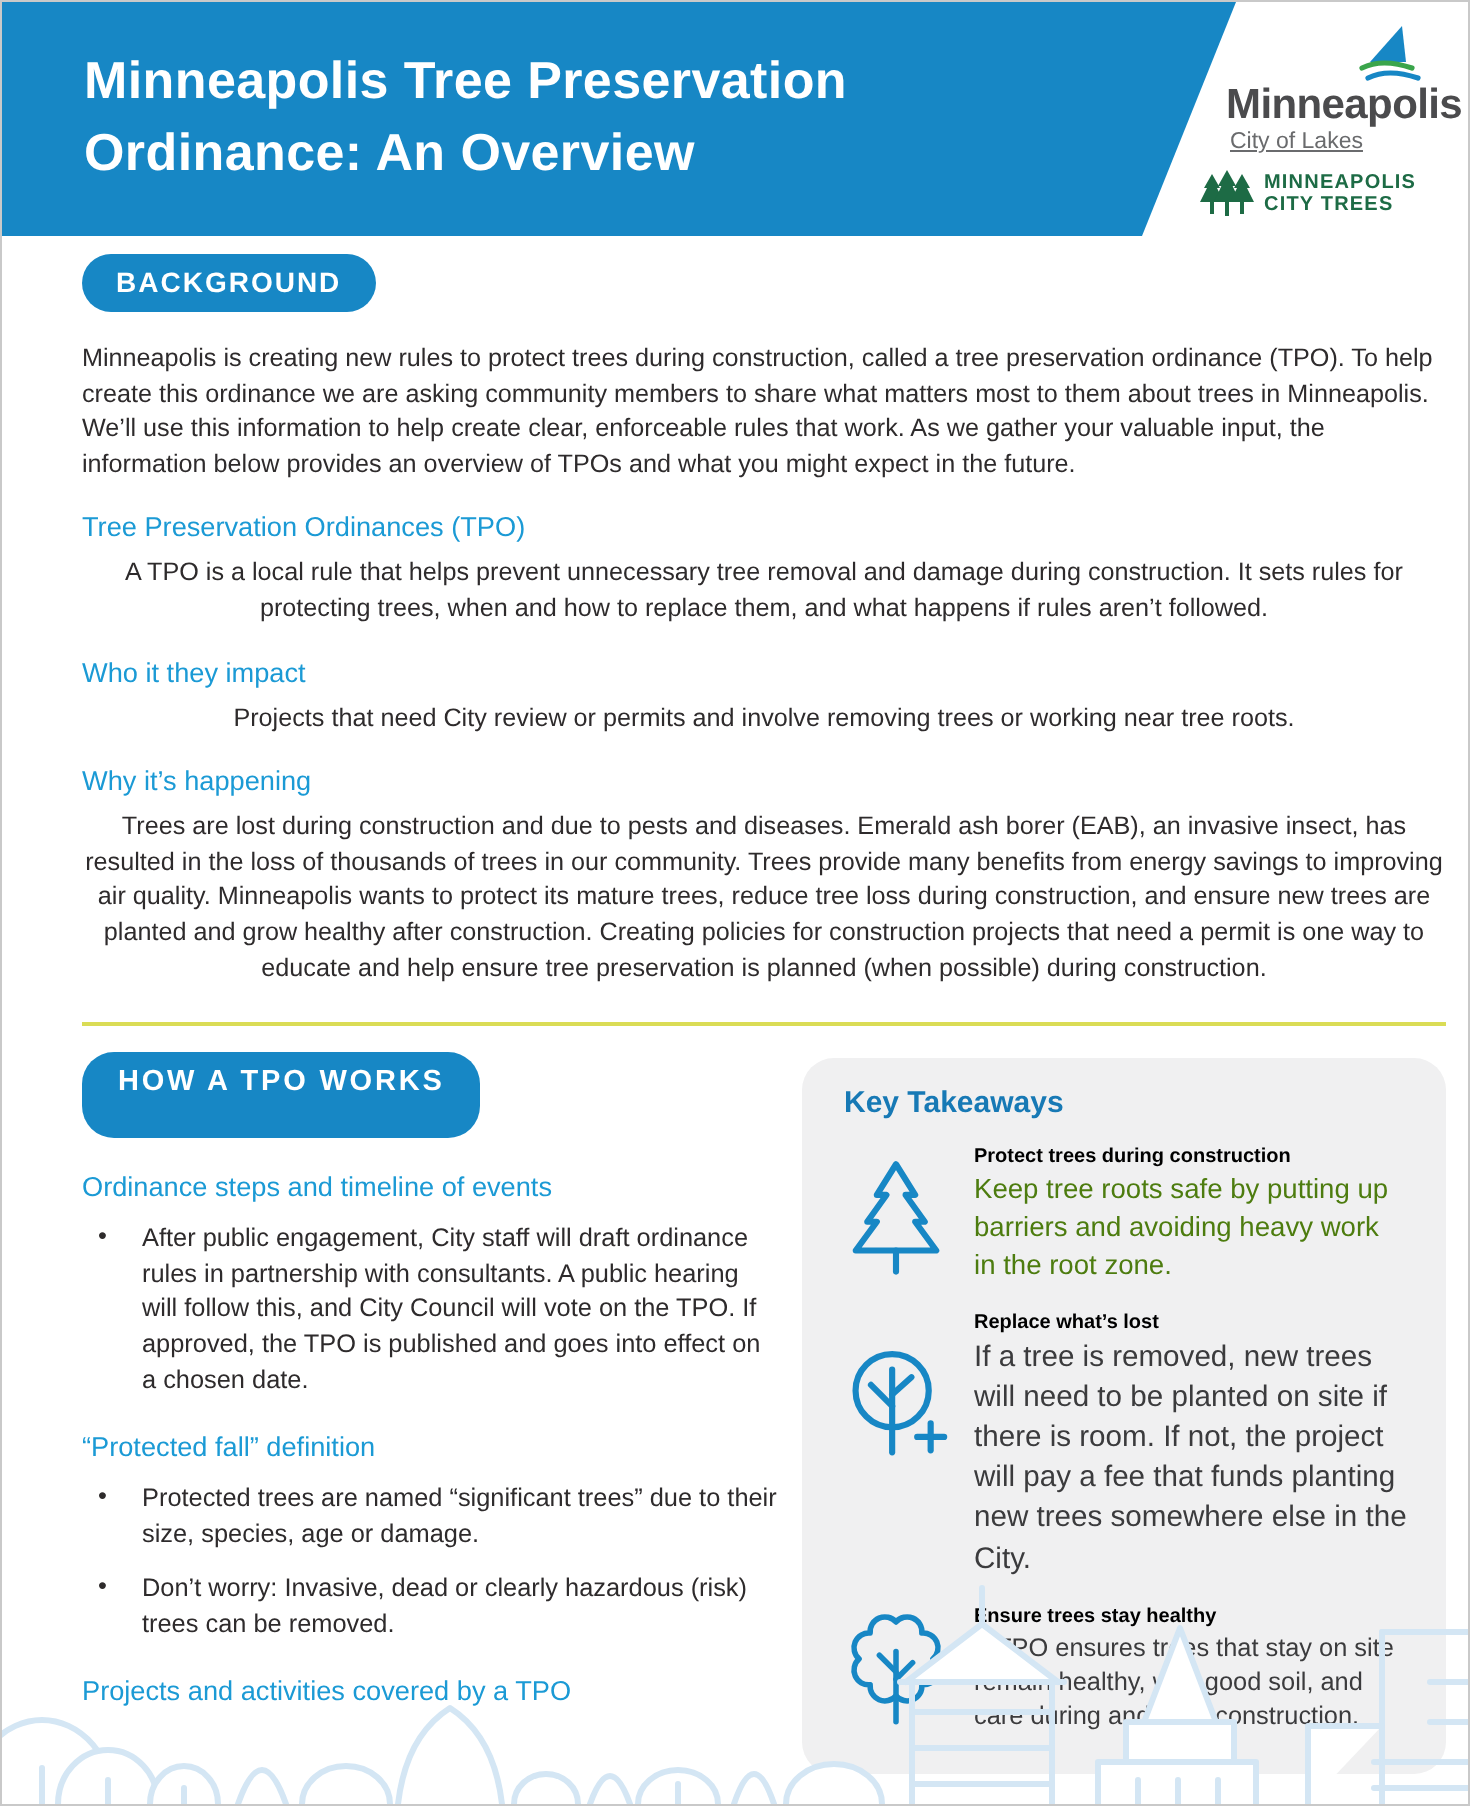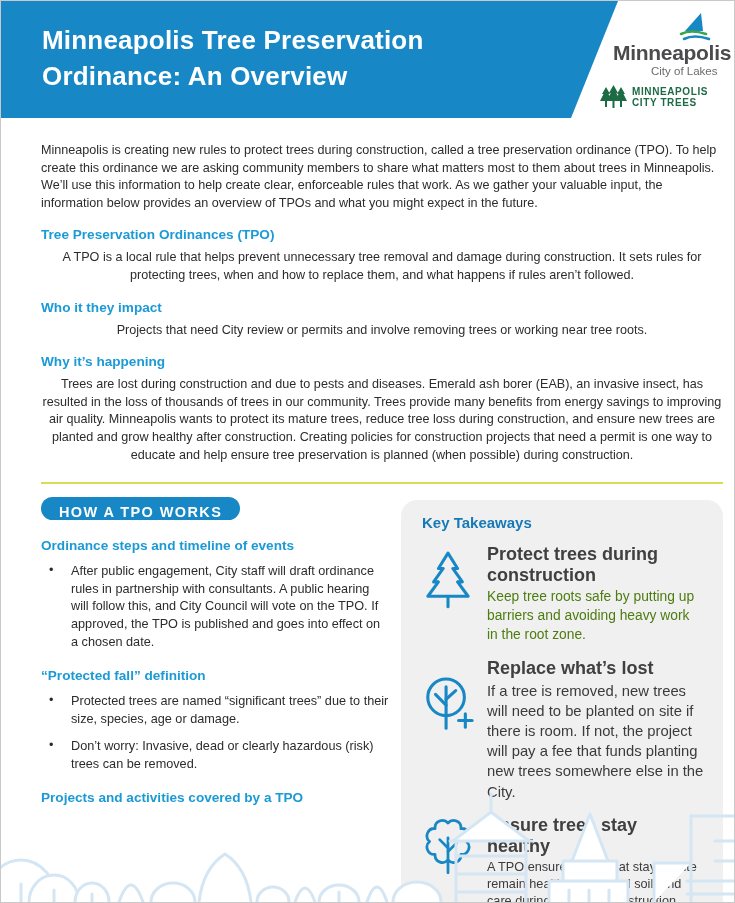--- a/index.html
+++ b/index.html
@@ -18,39 +18,39 @@
   }
   .header-title {
     position:absolute; left:41px; top:21px; color:#ffffff;
     font-size:26px; font-weight:bold; line-height:36px; letter-spacing:0.2px;
   }
   .logo-city-wordmark {
     position:absolute; left:612px; top:40px; color:#4b4b4d;
     font-size:21px; font-weight:bold; letter-spacing:-0.3px;
   }
   .logo-city-tagline {
-    position:absolute; left:650px; top:64px; color:#6a6b6d; font-size:11.5px;
+    position:absolute; left:614px; top:64px; color:#6a6b6d; font-size:11.5px;text-decoration:underline;
   }
   .logo-sailboat { position:absolute; left:678px; top:11px; }
   .logo-trees {
     position:absolute; left:599px; top:84px; display:flex; align-items:center; gap:5px;
   }
   .logo-trees-text {
     color:#1d6b45; font-size:10px; font-weight:bold; line-height:11.5px; letter-spacing:0.6px;
   }
 
   
   .content { position:absolute; left:40px; top:126px; width:682px; }
   .badge {
     display:inline-block; background:#1787c5; color:#ffffff; font-weight:bold;
     border-radius:16px; padding:6px 17px 7px; font-size:14px; letter-spacing:1px;
   }
-  .badge.how { font-size:14.5px; letter-spacing:1.4px; padding:7px 18px 0; }
+  .badge.how { font-size:14.5px; letter-spacing:1.4px; padding:7px 18px 20px; }
   .intro { margin:15px 0 0; font-size:12.6px; line-height:17.6px; color:#2e2b2c; }
-  h3.subhead { margin:15px 0 0; font-size:13.6px; color:#1b9ad5; font-weight:bold; }
+  h3.subhead { margin:15px 0 0; font-size:13.6px; color:#1b9ad5; font-weight:normal; }
   p.body { margin:7px 0 0; font-size:12.6px; line-height:17.6px; color:#2e2b2c;text-align:center; }
   hr.divider { border:none; border-top:2px solid #dadc55; margin:18px 0 13px; }
 
   .columns { display:flex; align-items:flex-start; gap:11px; margin-top:0; }
   .col-left { width:349px; flex:none; }
   .col-left h3.subhead { margin:17px 0 0; }
   .col-left ul { margin:3px 0 0; padding:0; list-style:none; }
   .col-left li {
     position:relative; margin-top:10px; padding-left:30px;
     font-size:12.7px; line-height:17.6px; color:#2e2b2c;
@@ -59,21 +59,21 @@
 
   .sidebar {
     flex:1; background:#f0f0f1; border-radius:16px; padding:14px 19px 20px 21px; margin-top:3px;
   }
   .sidebar h2 { margin:0; font-size:15px; color:#1779b5; font-weight:bold; }
   .kt-item { display:flex; gap:13px; margin-top:13px; }
   .kt-icon { width:52px; flex:none; display:flex; justify-content:center; }
   .kt-icon.pad1 { padding-top:4px; }
   .kt-icon.pad2 { padding-top:16px; }
   .kt-icon.pad3 { padding-top:2px; }
-  .kt-text h4 { margin:0 0 2px; font-size:18px; color:#404040; font-weight:bold; }
+  .kt-text h4 { margin:0 0 2px; font-size:10px; color:#000000; font-weight:bold; }
   .kt-body-1 { margin:0; font-size:13.8px; line-height:18.8px; color:#4d7c0f; }
   .kt-body-2 { margin:0; font-size:14.8px; line-height:20.2px; color:#3b3b3d; }
   .kt-body-3 { margin:0; font-size:12.7px; line-height:17.2px; color:#3b3b3d; }
 
   .skyline { position:absolute; left:0; bottom:0; width:735px; height:118px; pointer-events:none; }
 </style>
 </head>
 <body>
 
 <div class="page">
@@ -104,20 +104,21 @@
       </g>
     </svg>
     <div class="logo-trees-text">
       <div>MINNEAPOLIS</div>
       <div>CITY TREES</div>
     </div>
   </div>
 
   <div class="content">
 
+    <span class="badge">BACKGROUND</span>
 
     <p class="intro">Minneapolis is creating new rules to protect trees during construction, called a tree preservation ordinance (TPO). To help create this ordinance we are asking community members to share what matters most to them about trees in Minneapolis. We’ll use this information to help create clear, enforceable rules that work.  As we gather your valuable input, the information below provides an overview of TPOs and what you might expect in the future.</p>
 
     <h3 class="subhead">Tree Preservation Ordinances (TPO)</h3>
     <p class="body">A TPO is a local rule that helps prevent unnecessary tree removal and damage during construction. It sets rules for protecting trees, when and how to replace them, and what happens if rules aren’t followed.</p>
 
     <h3 class="subhead">Who it they impact</h3>
     <p class="body">Projects that need City review or permits and involve removing trees or working near tree roots.</p>
 
     <h3 class="subhead">Why it’s happening</h3>

